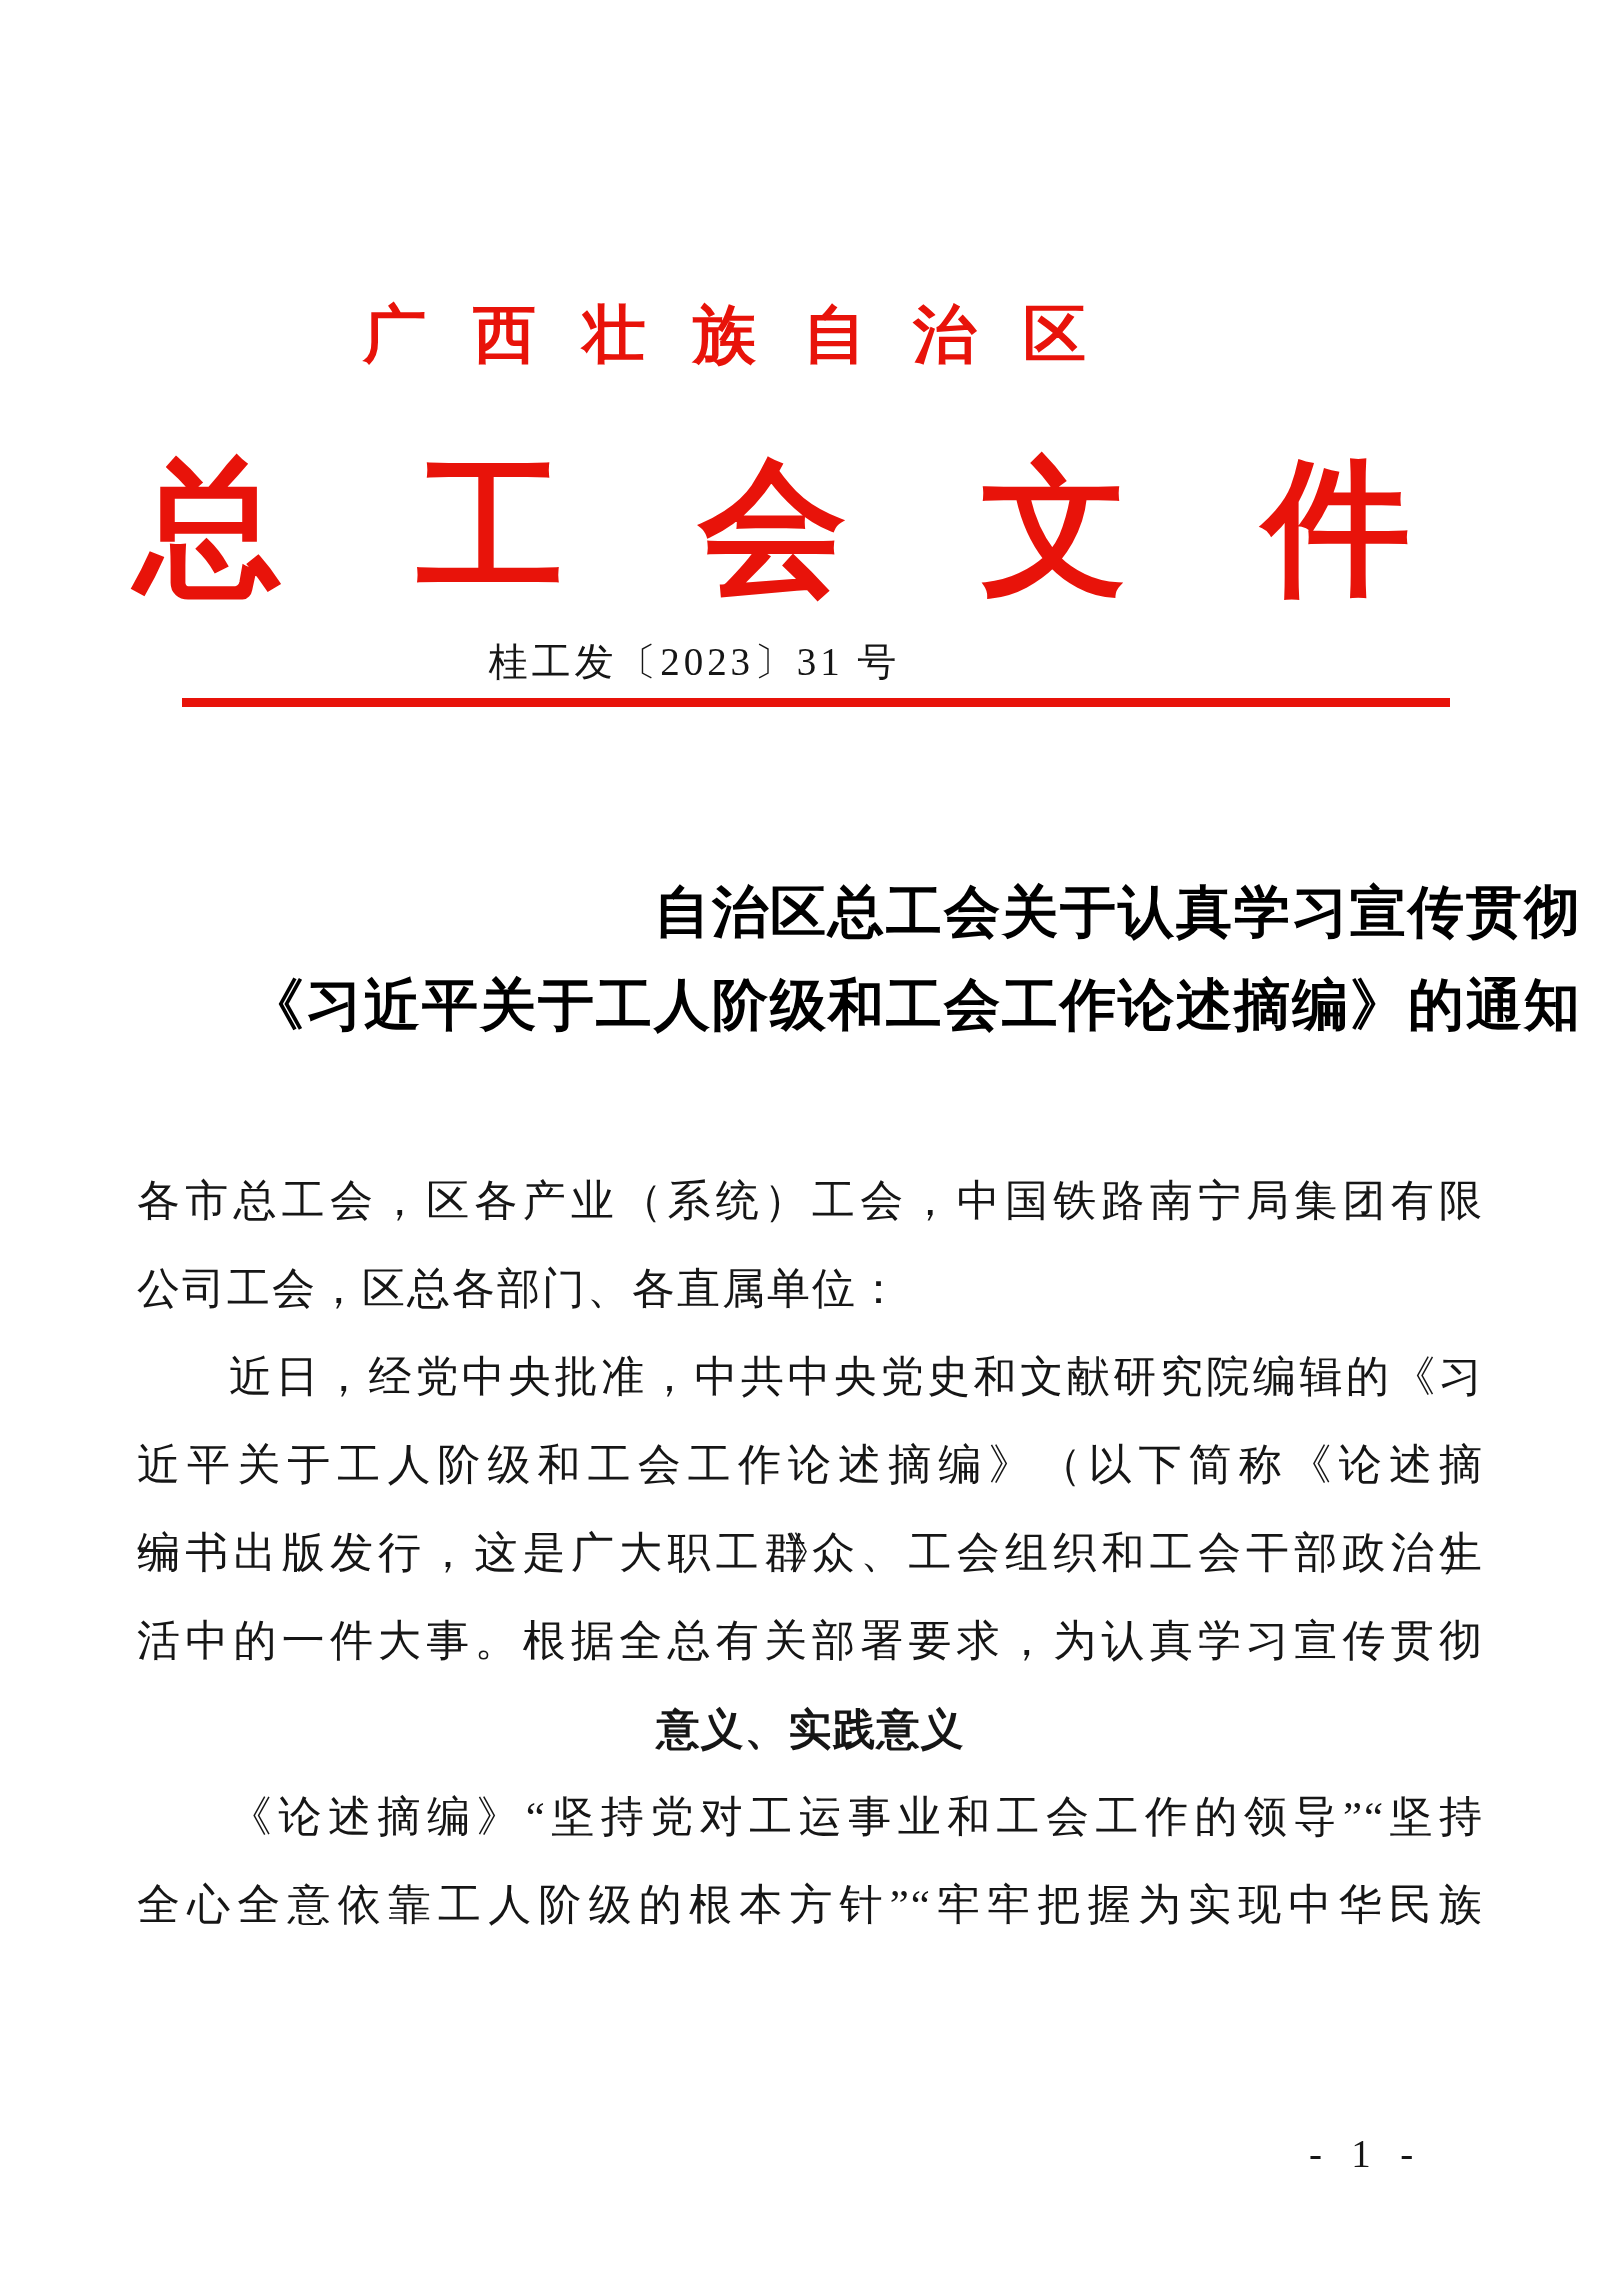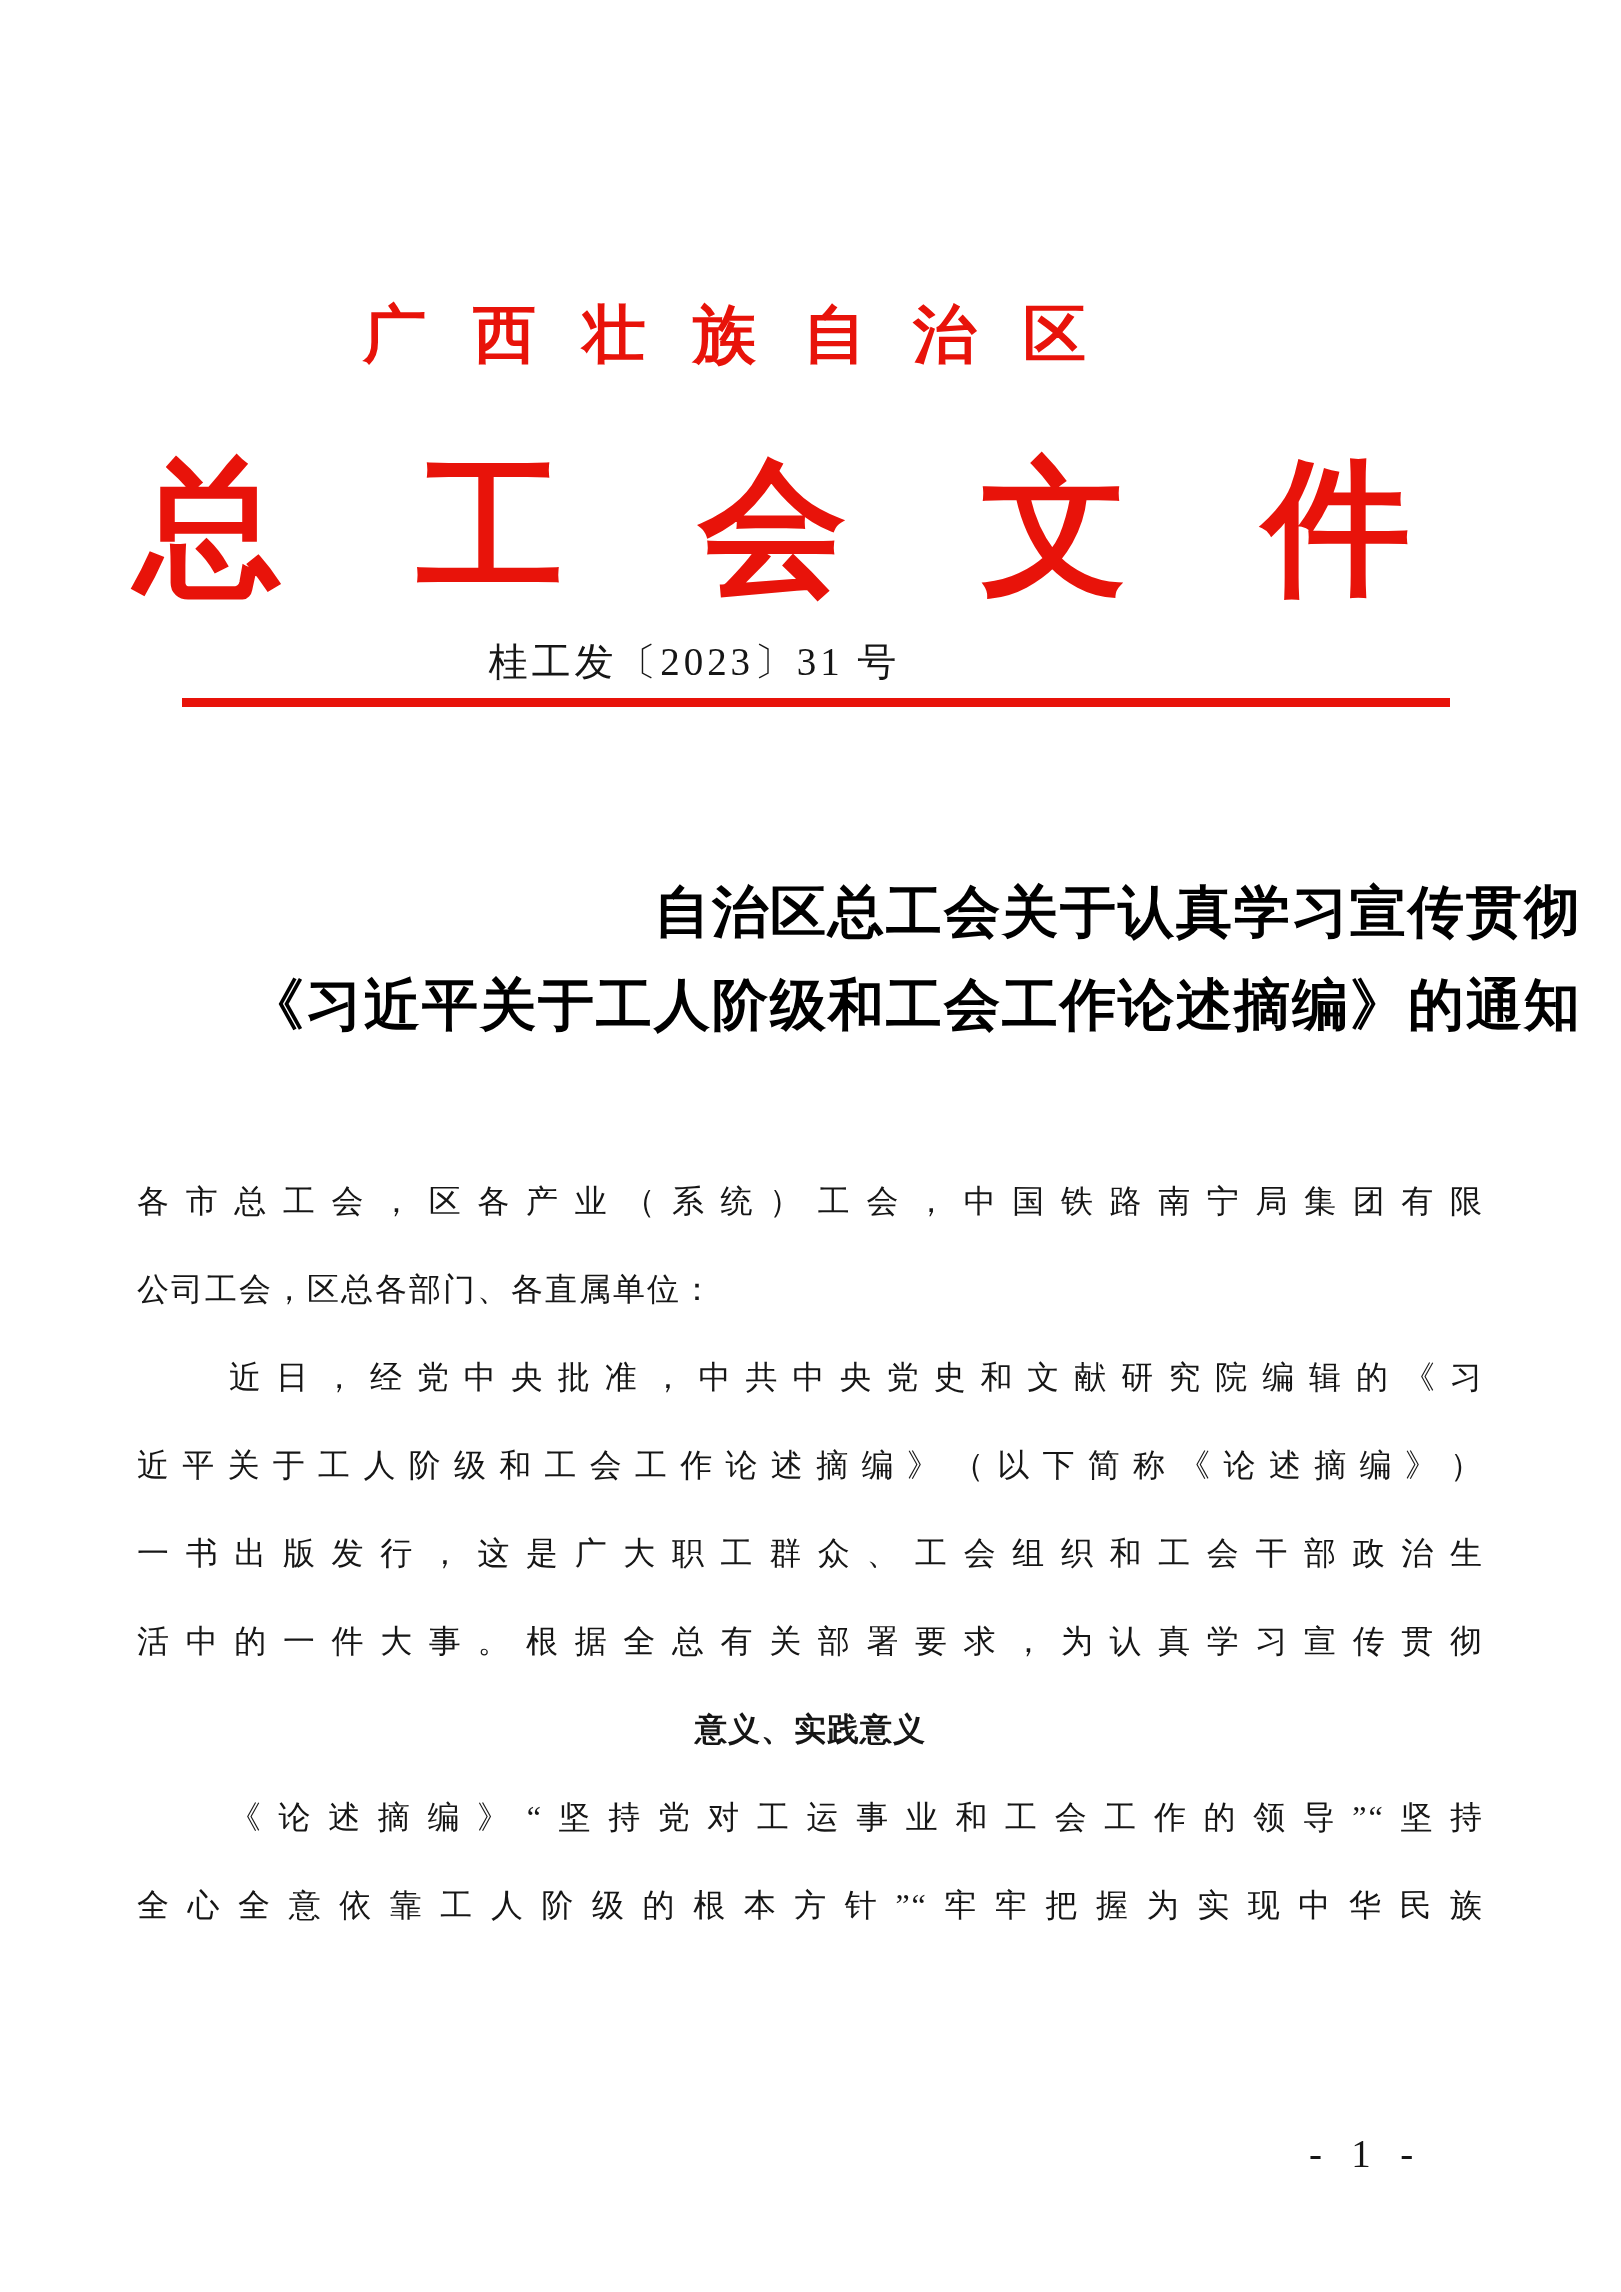--- a/index.html
+++ b/index.html
@@ -70,21 +70,21 @@
     font-family: "Liberation Serif", serif;
   }
   
   .body-text {
     position: absolute;
     top: 1157px;
     left: 137px;
     width: 1347px;
   }
   .line {
-    font-size: 32px;
+    font-size: 43px;
     line-height: 88px;
     height: 88px;
     letter-spacing: 2px;
     color: var(--ink);
     white-space: nowrap;
     text-justify: inter-ideograph;
   }
   .line.fill {
     white-space: normal;
     text-align: justify;

